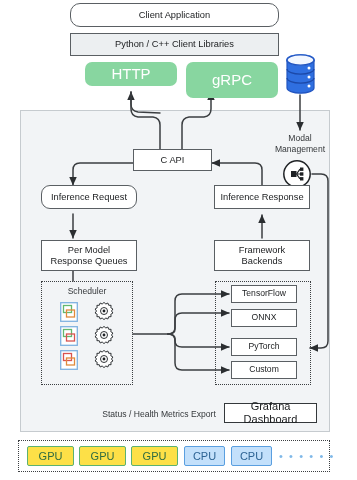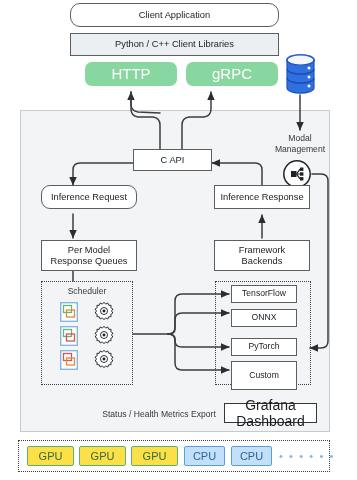--- a/index.html
+++ b/index.html
@@ -84,21 +84,21 @@
     <span>Client Application</span>
   </div>
 
   <div class="node box grey" style="left:70px;top:33px;width:209px;height:23px;">
     <span>Python / C++ Client Libraries</span>
   </div>
 
   <div class="node pill" style="left:85px;top:62px;width:92px;height:24px;">
     <span>HTTP</span>
   </div>
-  <div class="node pill" style="left:186px;top:62px;width:92px;height:24px;">
+  <div class="node pill" style="left:186px;top:62px;width:92px;height:36px;">
     <span>gRPC</span>
   </div>
 
   <div style="position:absolute;left:285px;top:53px;width:31px;height:42px;">
     <svg class="iconsvg" width="31" height="42" viewBox="0 0 31 42">
       <ellipse cx="15.5" cy="7" rx="13.5" ry="5.2" fill="#ffffff" stroke="#2f6fe0" stroke-width="1.6"></ellipse>
       <path d="M2,7 L2,35 A13.5,5.2 0 0 0 29,35 L29,7" fill="#2f6fe0" stroke="#2255c0" stroke-width="1.2"></path>
       <ellipse cx="15.5" cy="7" rx="13.5" ry="5.2" fill="#f2f7ff" stroke="#2255c0" stroke-width="1.3"></ellipse>
       <path d="M2,16 A13.5,5.2 0 0 0 29,16" fill="none" stroke="#1c49a8" stroke-width="1.2"></path>
       <path d="M2,25 A13.5,5.2 0 0 0 29,25" fill="none" stroke="#1c49a8" stroke-width="1.2"></path>
@@ -197,27 +197,27 @@
 
   <div class="node box thin" style="left:231px;top:285px;width:66px;height:18px;font-size:8.6px;">
     <span>TensorFlow</span>
   </div>
   <div class="node box thin" style="left:231px;top:309px;width:66px;height:18px;font-size:8.6px;">
     <span>ONNX</span>
   </div>
   <div class="node box thin" style="left:231px;top:338px;width:66px;height:18px;font-size:8.6px;">
     <span>PyTorch</span>
   </div>
-  <div class="node box thin" style="left:231px;top:361px;width:66px;height:29px;font-size:8.6px;">
+  <div class="node box thin" style="left:231px;top:361px;width:66px;height:18px;font-size:8.6px;">
     <span>Custom</span>
   </div>
 
   <div class="plainlabel" style="left:98px;top:409px;width:122px;text-align:center;">Status / Health Metrics Export</div>
 
-  <div class="node box thin" style="left:224px;top:403px;width:93px;height:20px;font-size:14px;border-color:#34383b;">
+  <div class="node box thin" style="left:224px;top:403px;width:93px;height:20px;font-size:11px;border-color:#34383b;">
     <span>Grafana Dashboard</span>
   </div>
 
   <div class="dashed" style="left:18px;top:440px;width:312px;height:32px;"></div>
 
   <div class="chip gpu" style="left:27px;top:446px;width:47px;height:20px;">
     <span>GPU</span>
   </div>
   <div class="chip gpu" style="left:79px;top:446px;width:47px;height:20px;">
     <span>GPU</span>

